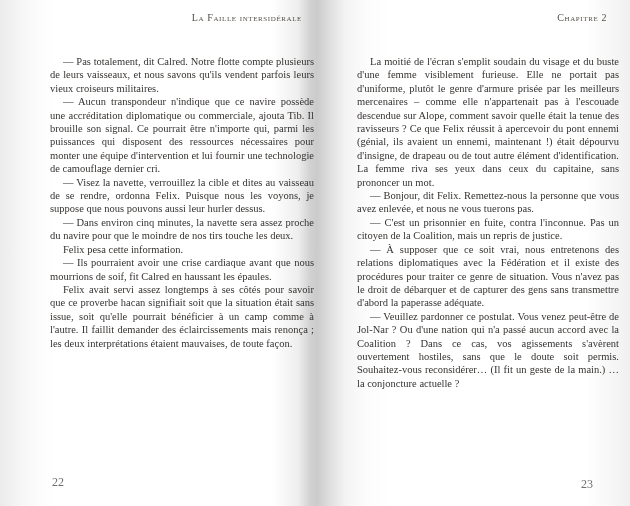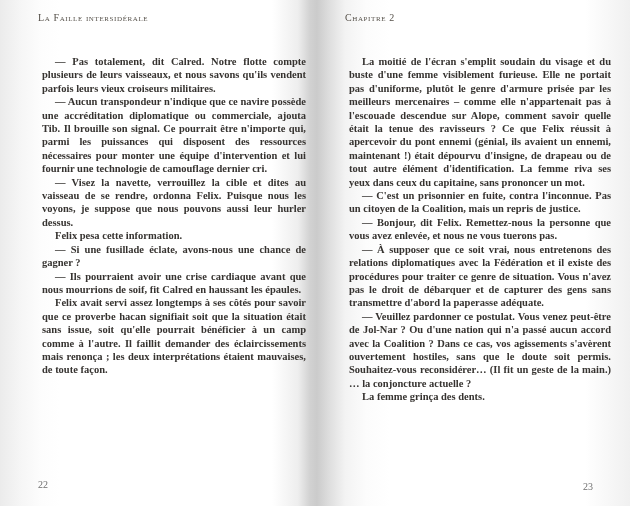--- a/index.html
+++ b/index.html
@@ -41,78 +41,77 @@
     top: 0;
     height: 506px;
   }
   .page-left  { left: 38px;  width: 264px; }
   .page-right { left: 345px; width: 262px; }
   .running-header {
     position: absolute;
     top: 12px;
     left: 0;
     width: 100%;
-    text-align: left;
+    text-align: right;
     font-variant: small-caps;
     font-size: 10px;
     letter-spacing: 0.6px;
     color: #555049;
   }
   .page-body {
     position: absolute;
     top: 55px;
-    left: 4px;
+    left: 12px;
     width: 100%;
     font-size: 10.5px;
     line-height: 13.4px;
     color: #363330;
     text-align: justify;
-    font-weight: bold;
   }
   .page-body p {
     margin: 0;
     text-indent: 13px;
   }
   .page-number {
     position: absolute;
-    font-size: 10px;
+    font-size: 12px;
     color: #6e6e6e;
+    margin-left: 14px;
   }
   .page-number-left  { left: 0;  bottom: 16px; }
   .page-number-right { right: 14px; bottom: 14px; font-family: Liberation Serif, serif; }
 </style>
 </head>
 <body>
 
 <div class="spread">
 
   <div class="shade shade-left"></div>
   <div class="shade shade-gutter"></div>
   <div class="shade shade-right"></div>
 
   <div class="page page-left">
     <div class="running-header">La Faille intersidérale</div>
     <div class="page-body">
       <p>— Pas totalement, dit Calred. Notre flotte compte plusieurs de leurs vaisseaux, et nous savons qu'ils vendent parfois leurs vieux croiseurs militaires.</p>
       <p>— Aucun transpondeur n'indique que ce navire possède une accréditation diplomatique ou commerciale, ajouta Tib. Il brouille son signal. Ce pourrait être n'importe qui, parmi les puissances qui disposent des ressources nécessaires pour monter une équipe d'intervention et lui fournir une technologie de camouflage dernier cri.</p>
       <p>— Visez la navette, verrouillez la cible et dites au vaisseau de se rendre, ordonna Felix. Puisque nous les voyons, je suppose que nous pouvons aussi leur hurler dessus.</p>
+      <p>— Dans environ cinq minutes, la navette sera assez proche du navire pour que le moindre de nos tirs touche les deux.</p>
       <p>Felix pesa cette information.</p>
-      <p>— Si une fusillade éclate, avons-nous une chance de gagner ?</p>
       <p>— Ils pourraient avoir une crise cardiaque avant que nous mourrions de soif, fit Calred en haussant les épaules.</p>
       <p>Felix avait servi assez longtemps à ses côtés pour savoir que ce proverbe hacan signifiait soit que la situation était sans issue, soit qu'elle pourrait bénéficier à un camp comme à l'autre. Il faillit demander des éclaircissements mais renonça ; les deux interprétations étaient mauvaises, de toute façon.</p>
     </div>
     <div class="page-number page-number-left">22</div>
   </div>
 
   <div class="page page-right">
     <div class="running-header">Chapitre 2</div>
     <div class="page-body">
       <p>La moitié de l'écran s'emplit soudain du visage et du buste d'une femme visiblement furieuse. Elle ne portait pas d'uniforme, plutôt le genre d'armure prisée par les meilleurs mercenaires – comme elle n'appartenait pas à l'escouade descendue sur Alope, comment savoir quelle était la tenue des ravisseurs ? Ce que Felix réussit à apercevoir du pont ennemi (génial, ils avaient un ennemi, maintenant !) était dépourvu d'insigne, de drapeau ou de tout autre élément d'identification. La femme riva ses yeux dans ceux du capitaine, sans prononcer un mot.</p>
+      <p>— Bonjour, dit Felix. Remettez-nous la personne que vous avez enlevée, et nous ne vous tuerons pas.</p>
       <p>— C'est un prisonnier en fuite, contra l'inconnue. Pas un citoyen de la Coalition, mais un repris de justice.</p>
-      <p>— Bonjour, dit Felix. Remettez-nous la personne que vous avez enlevée, et nous ne vous tuerons pas.</p>
       <p>— À supposer que ce soit vrai, nous entretenons des relations diplomatiques avec la Fédération et il existe des procédures pour traiter ce genre de situation. Vous n'avez pas le droit de débarquer et de capturer des gens sans transmettre d'abord la paperasse adéquate.</p>
       <p>— Veuillez pardonner ce postulat. Vous venez peut-être de Jol-Nar ? Ou d'une nation qui n'a passé aucun accord avec la Coalition ? Dans ce cas, vos agissements s'avèrent ouvertement hostiles, sans que le doute soit permis. Souhaitez-vous reconsidérer… (Il fit un geste de la main.) … la conjoncture actuelle ?</p>
-      <p>La femme grinça des dents.</p>
     </div>
     <div class="page-number page-number-right">23</div>
   </div>
 
 </div>
 
 </body></html>

